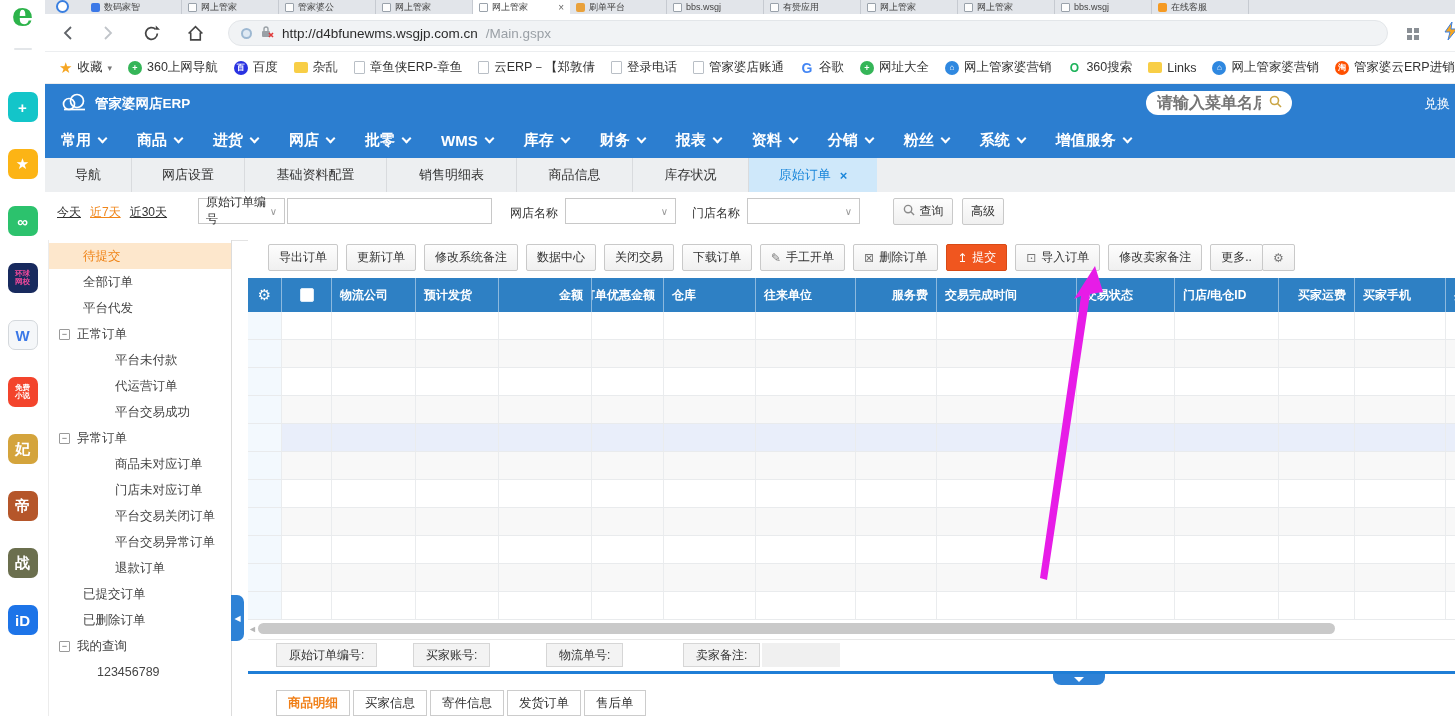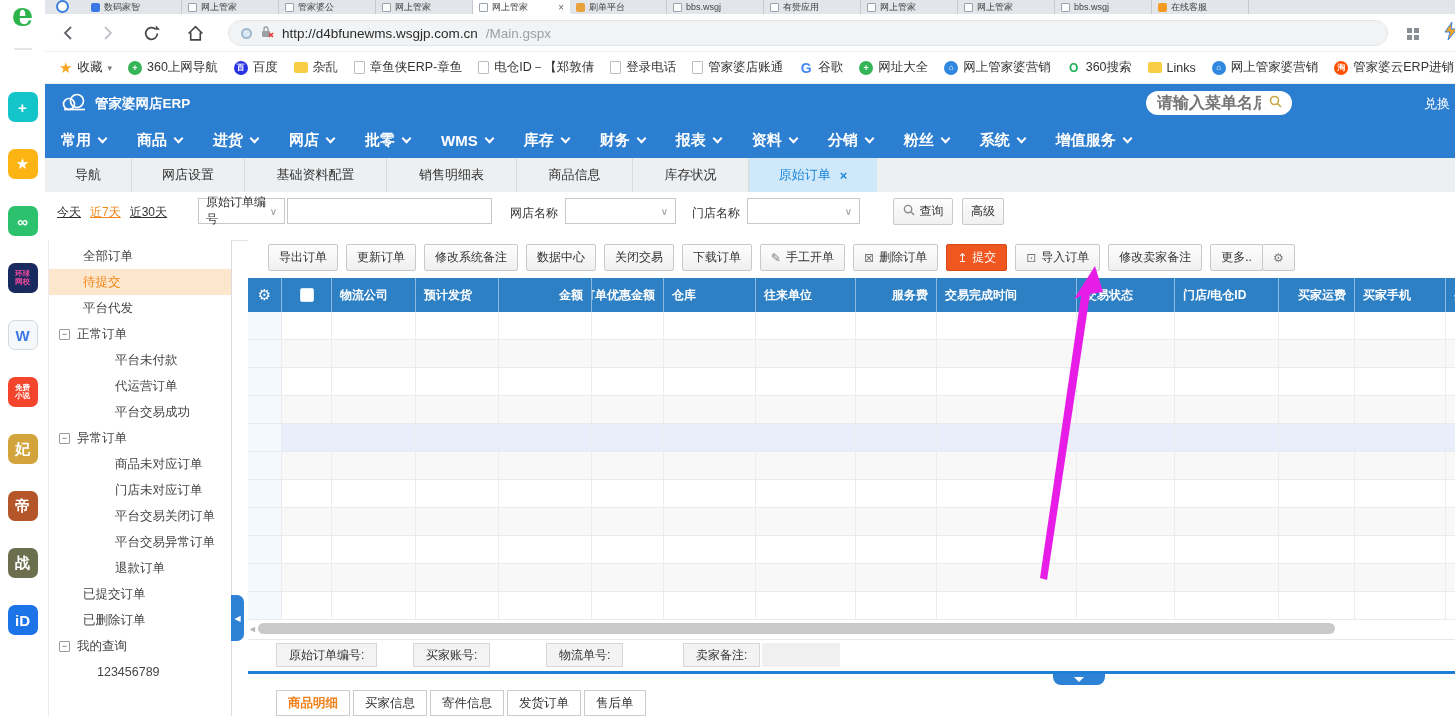--- a/index.html
+++ b/index.html
@@ -310,21 +310,21 @@
           <div class="bm">
             <span class="bmi folder"></span>
             <span class="bmlabel">杂乱</span>
           </div>
           <div class="bm">
             <span class="bmi doc"></span>
             <span class="bmlabel">章鱼侠ERP-章鱼</span>
           </div>
           <div class="bm">
             <span class="bmi doc"></span>
-            <span class="bmlabel">电仓ID－【郑敦倩</span>
+            <span class="bmlabel">云ERP－【郑敦倩</span>
           </div>
           <div class="bm">
             <span class="bmi doc"></span>
             <span class="bmlabel">登录电话</span>
           </div>
           <div class="bm">
             <span class="bmi doc"></span>
             <span class="bmlabel">管家婆店账通</span>
           </div>
           <div class="bm">
@@ -497,25 +497,25 @@
               </svg>
           </span>
           <span>查询</span>
         </div>
         <div class="fbtn" style="left:917px;width:42px;">
           <span>高级</span>
         </div>
         <div id="topline" class="abs"></div>
 
         <div id="side" class="abs">
+            <div class="sitem sactive" style="padding-left: 34px;">
+              <span>待提交</span>
+            </div>
             <div class="sitem" style="padding-left: 34px;">
               <span>全部订单</span>
-            </div>
-            <div class="sitem sactive" style="padding-left: 34px;">
-              <span>待提交</span>
             </div>
             <div class="sitem" style="padding-left: 34px;">
               <span>平台代发</span>
             </div>
             <div class="sitem" style="padding-left: 10px;">
               <span class="exp">−</span>
               <span>正常订单</span>
             </div>
             <div class="sitem" style="padding-left: 66px;">
               <span>平台未付款</span>

